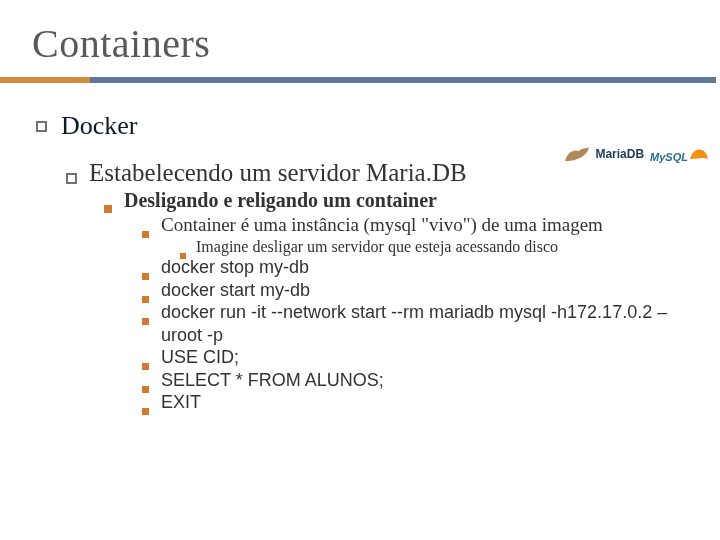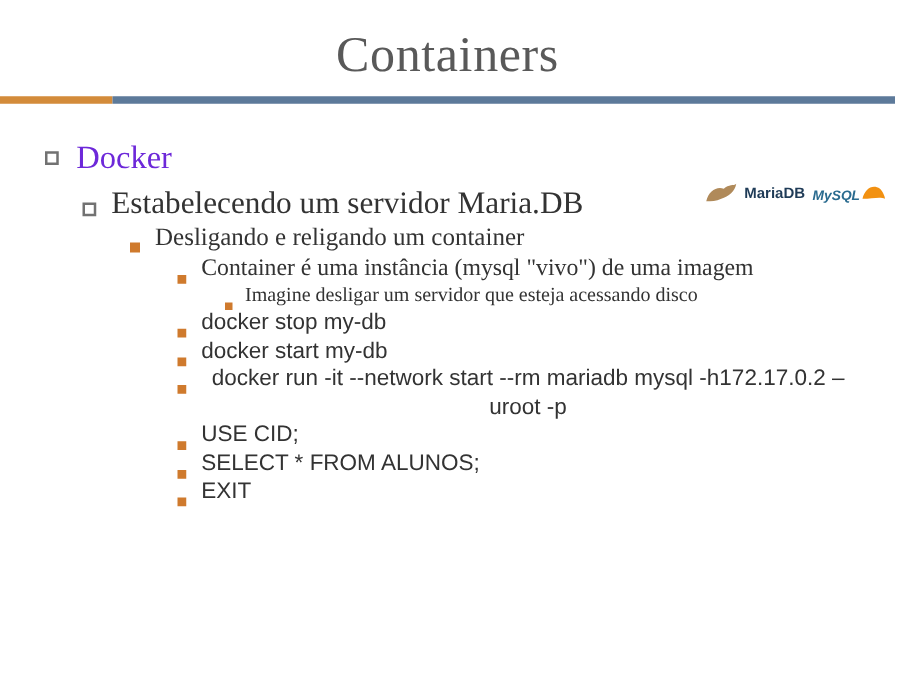--- a/index.html
+++ b/index.html
@@ -6,43 +6,42 @@
   body {
     width: 720px;
     height: 540px;
     background: #fff;
     font-family: Georgia, 'Times New Roman', serif;
     color: #333;
     overflow: hidden;
   }
   .slide {
     padding: 20px 36px 20px 32px;
-    text-align: center;
   }
   .title {
     font-size: 40px;
     color: #595959;
     font-weight: normal;
     margin-bottom: 10px;
     letter-spacing: 0.5px;
   }
   .bar-row {
     display: flex;
     height: 6px;
     margin-bottom: 28px;
     margin-left: -32px;
     margin-right: -32px;
   }
   .bar-orange { width: 90px; background: #d38b3a; }
   .bar-blue { flex: 1; background: #5d7a9a; }
   .content { padding-left: 4px; }
   .lvl1 {
     font-size: 26px;
-    color: #6d28d9;
-    margin-bottom: 8px;
+    color: #0f172a;
+    margin-bottom: 18px;
     display: flex;
     align-items: center;
   }
   .lvl1-bullet {
     width: 11px; height: 11px;
     border: 2px solid #727272;
     margin-right: 14px;
     flex-shrink: 0;
   }
   .lvl2 {
@@ -62,20 +61,21 @@
     position: relative;
     top: 3px;
   }
   .lvl3 {
     font-size: 20px;
     color: #333;
     margin-left: 68px;
     margin-bottom: 1px;
     display: flex;
     align-items: baseline;
+    font-weight: bold;
   }
   .lvl3-bullet {
     width: 8px; height: 8px;
     background: #cf7a2d;
     margin-right: 12px;
     flex-shrink: 0;
     position: relative;
     top: 6px;
   }
   .lvl4 {

